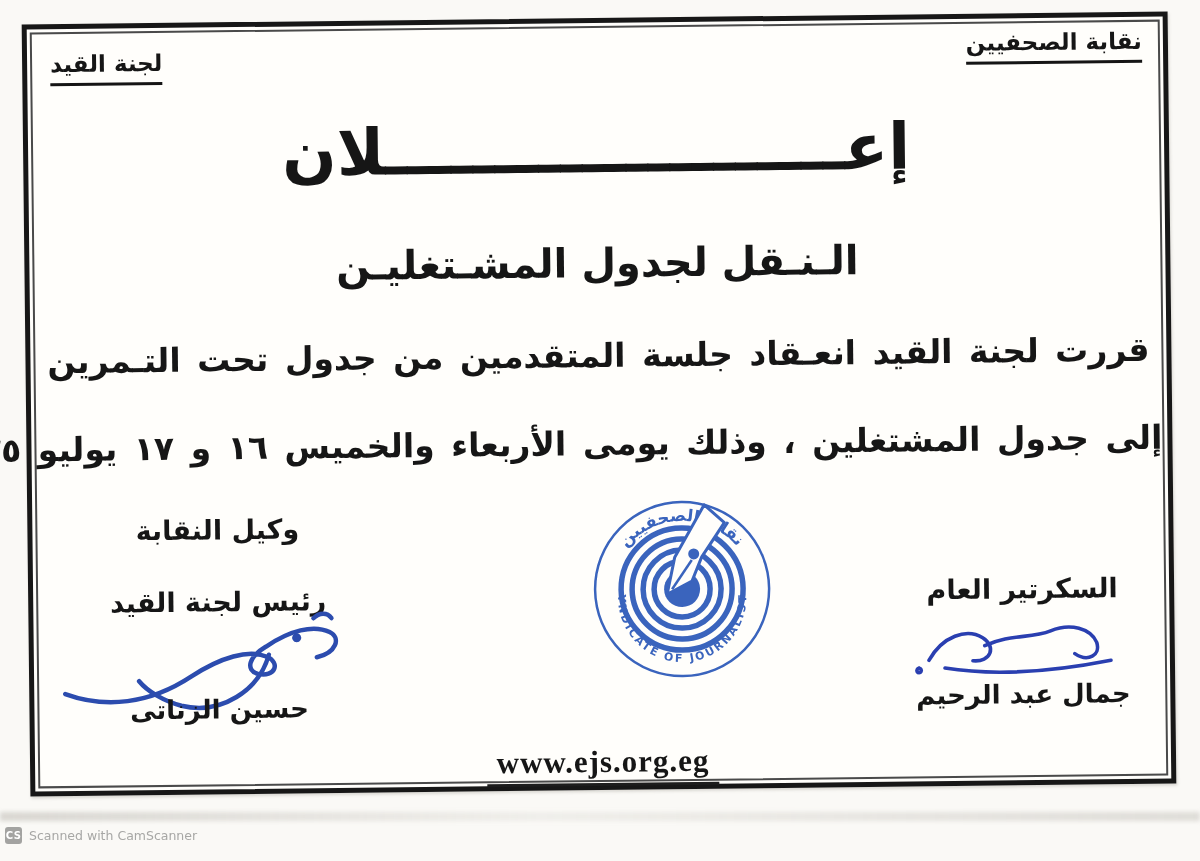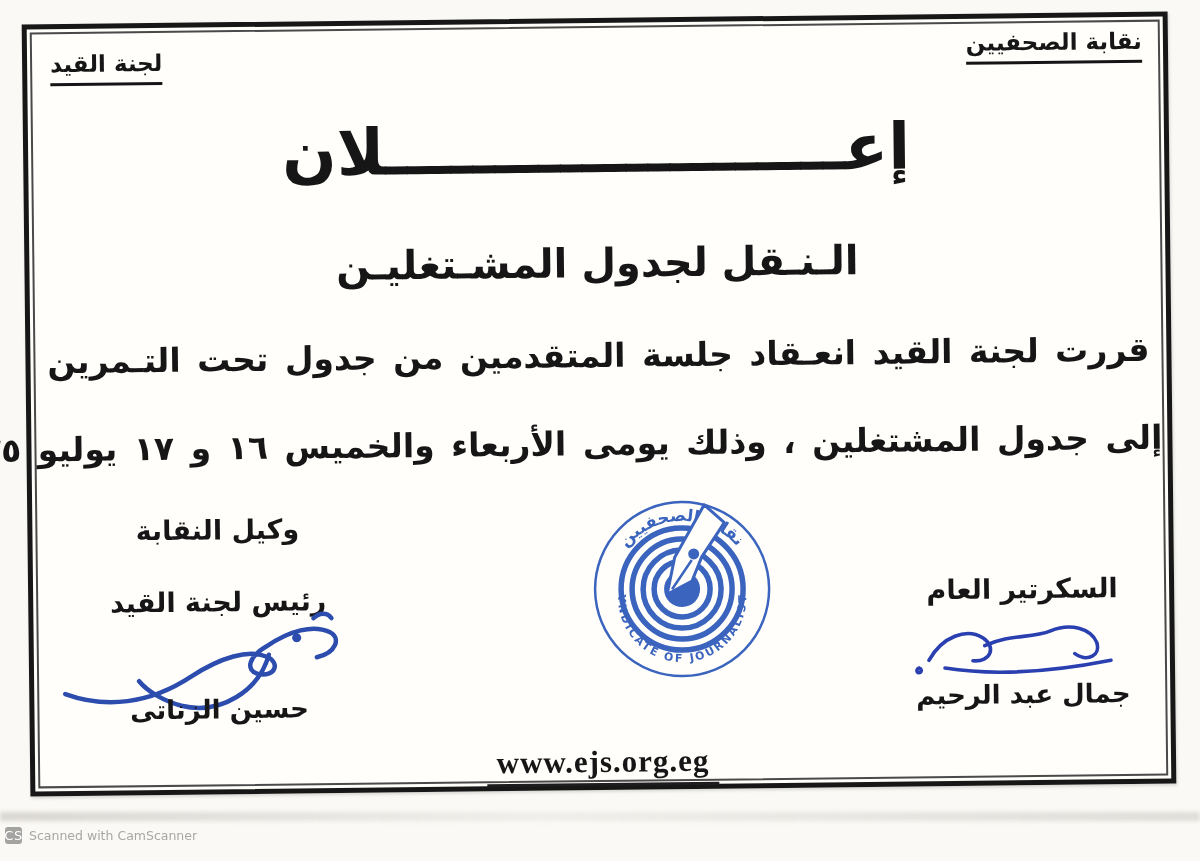--- a/index.html
+++ b/index.html
@@ -62,21 +62,21 @@
     position:absolute;left:0;top:812px;width:100%;height:9px;
     background:linear-gradient(90deg,rgba(168,164,156,.40),rgba(190,186,178,.16) 45%,rgba(172,168,160,.34));
     filter:blur(2px);
   }
   .watermark{
     position:absolute;left:5px;top:827px;display:flex;align-items:center;gap:7px;
     color:#a7a7a5;font-size:12.5px;
   }
   .cs-badge{
     width:17px;height:17px;border-radius:3px;background:#a3a3a1;color:#fff;
-    font-size:13px;font-weight:400;display:flex;align-items:center;justify-content:center;
+    font-size:10px;font-weight:700;display:flex;align-items:center;justify-content:center;
     letter-spacing:.5px;
   }
   svg text{font-family:"DejaVu Sans",sans-serif;}
 </style>
 </head>
 <body>
 
 <div class="frame-outer">
   <div class="frame-inner">
 

